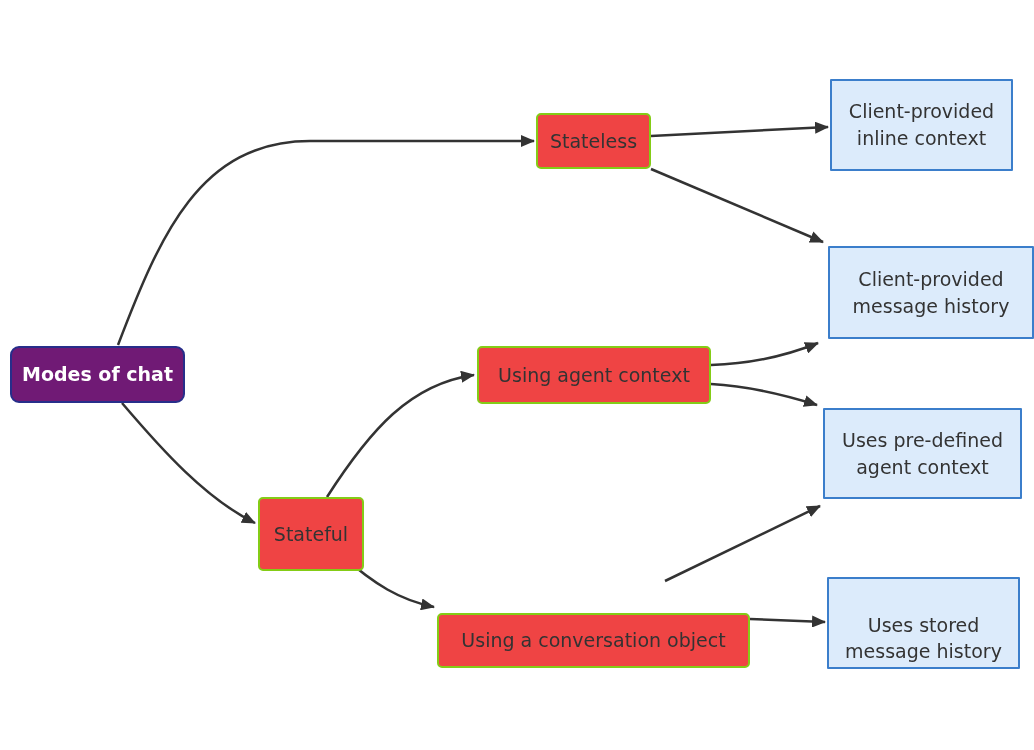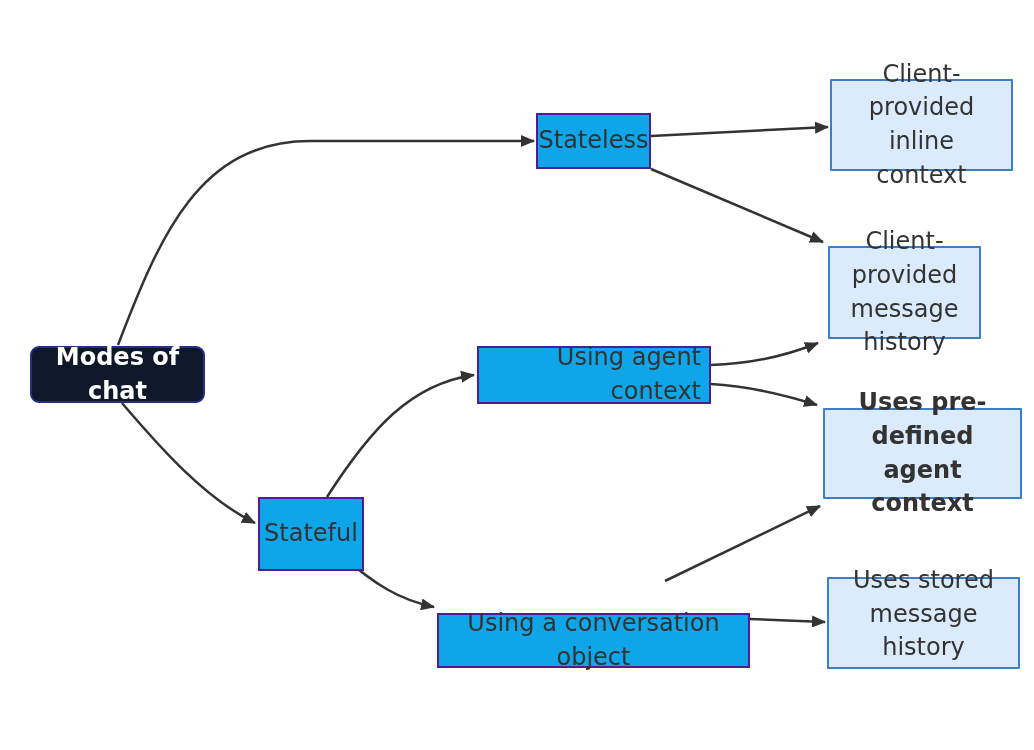--- a/index.html
+++ b/index.html
@@ -22,37 +22,36 @@
     width: 1034px;
     height: 750px;
   }
   .node {
     position: absolute;
     box-sizing: border-box;
     display: flex;
     align-items: center;
     justify-content: center;
     text-align: center;
-    font-size: 24px;
+    font-size: 19px;
     line-height: 1.4;
     color: #333333;
     padding: 2px 8px;
   }
   .node.root {
-    background: #0f172a;
+    background: #701a75;
     border: 2px solid #272E8A;
     border-radius: 9px;
     color: #ffffff;
     font-weight: bold;
-    margin-left: 20px;
   }
   .node.branch {
-    background: #0ea5e9;
-    border: 2px solid #4c1d95;
-    border-radius: 0;
+    background: #ef4444;
+    border: 2px solid #84cc16;
+    border-radius: 5px;
   }
   .node.leaf {
     background: #DCEBFB;
     border: 2px solid #3B7ECB;
     border-radius: 1px;
   }
 </style>
 </head>
 <body>
 
@@ -88,23 +87,23 @@
       </div>
       <div class="node branch" style="left: 477px; top: 346px; width: 234px; height: 58px; text-align: right;">
         <span>Using agent context</span>
       </div>
       <div class="node branch" style="left: 437px; top: 613px; width: 313px; height: 55px;">
         <span>Using a conversation object</span>
       </div>
       <div class="node leaf" style="left: 830px; top: 79px; width: 183px; height: 92px;">
         <span>Client-provided inline context</span>
       </div>
-      <div class="node leaf" style="left: 828px; top: 246px; width: 153px; height: 93px;">
+      <div class="node leaf" style="left: 828px; top: 246px; width: 206px; height: 93px;">
         <span>Client-provided message history</span>
       </div>
-      <div class="node leaf" style="left: 823px; top: 408px; width: 199px; height: 91px; font-weight: bold;">
+      <div class="node leaf" style="left: 823px; top: 408px; width: 199px; height: 91px;">
         <span>Uses pre-defined agent context</span>
       </div>
       <div class="node leaf" style="left: 827px; top: 577px; width: 193px; height: 92px; align-items: flex-end;">
         <span>Uses stored message history</span>
       </div>
     </div>
 </div>
 
 </body></html>

